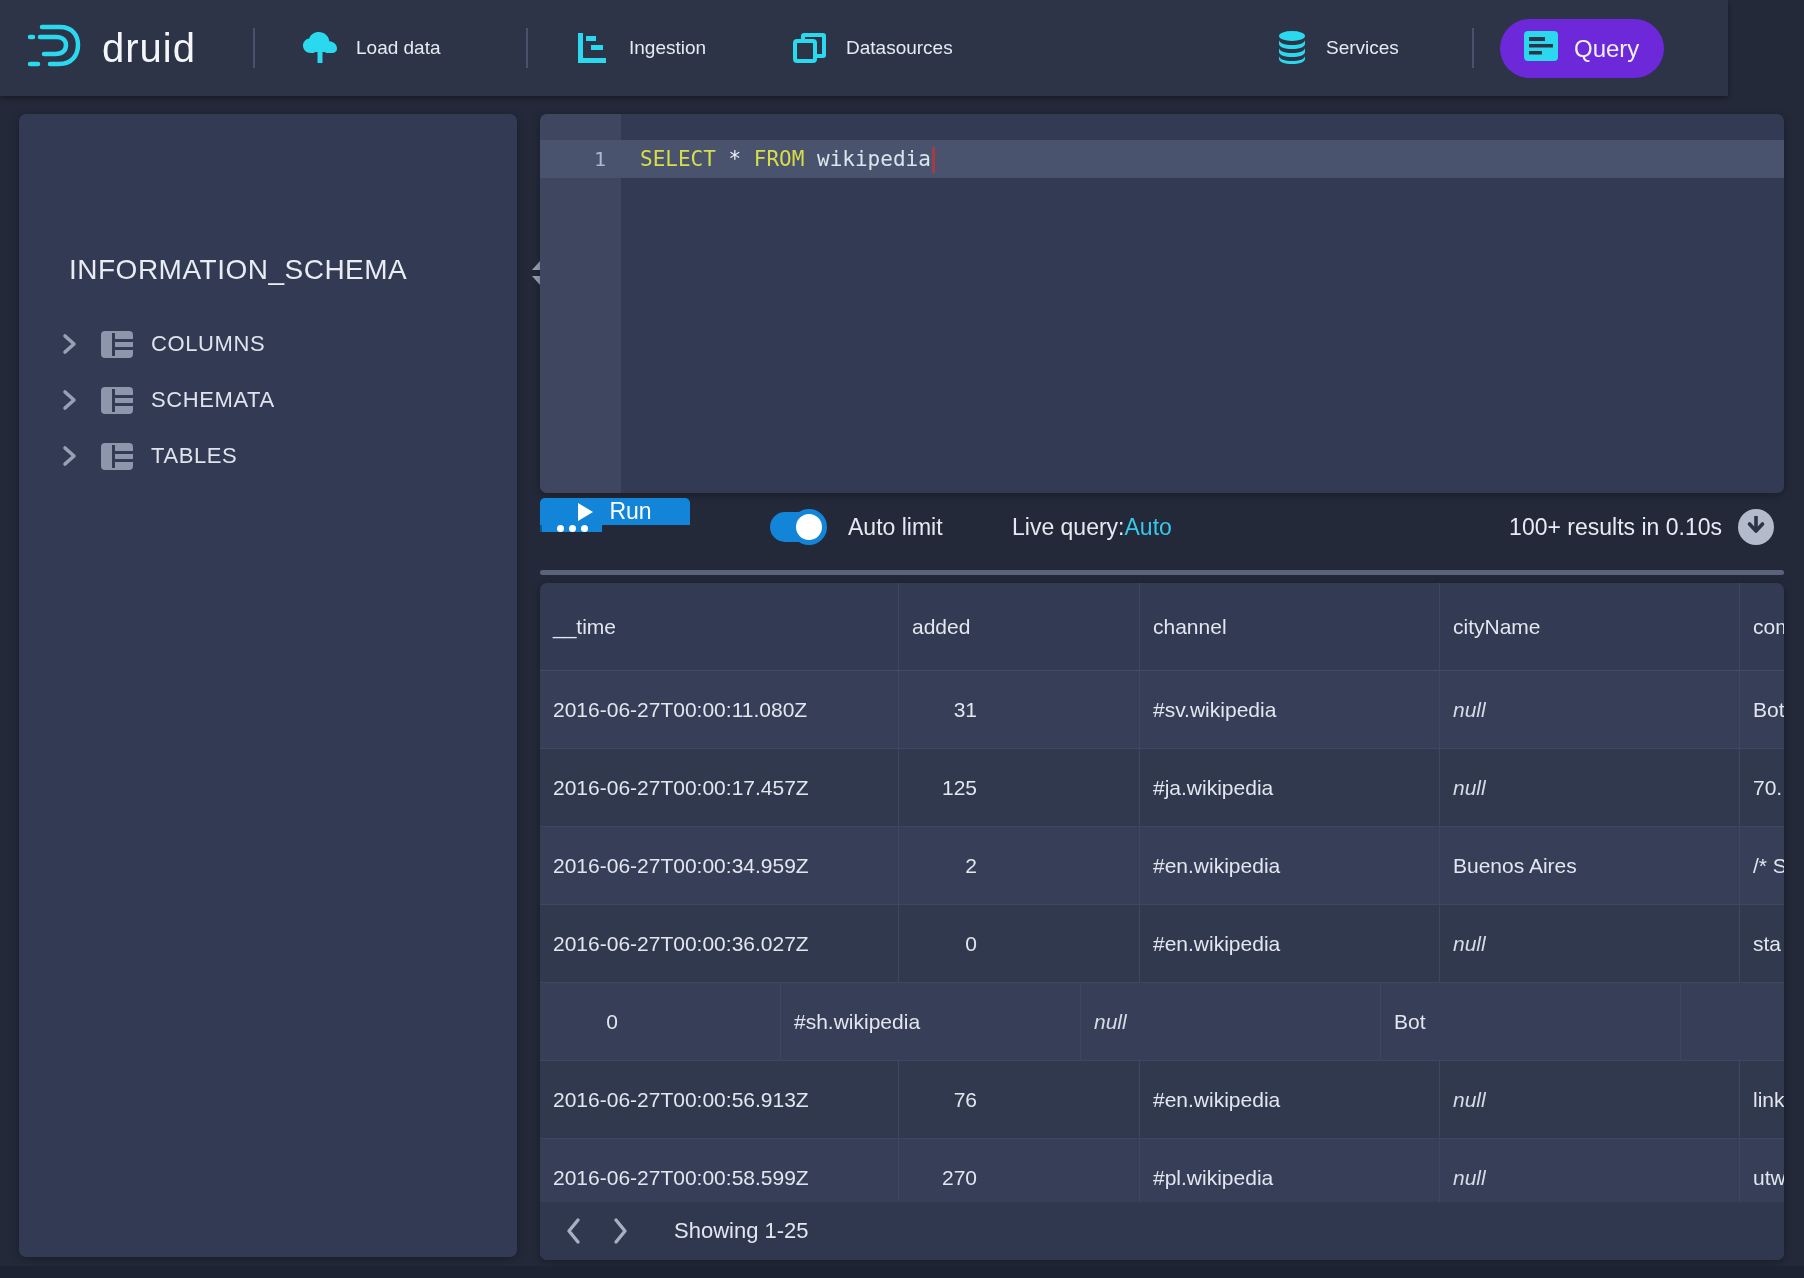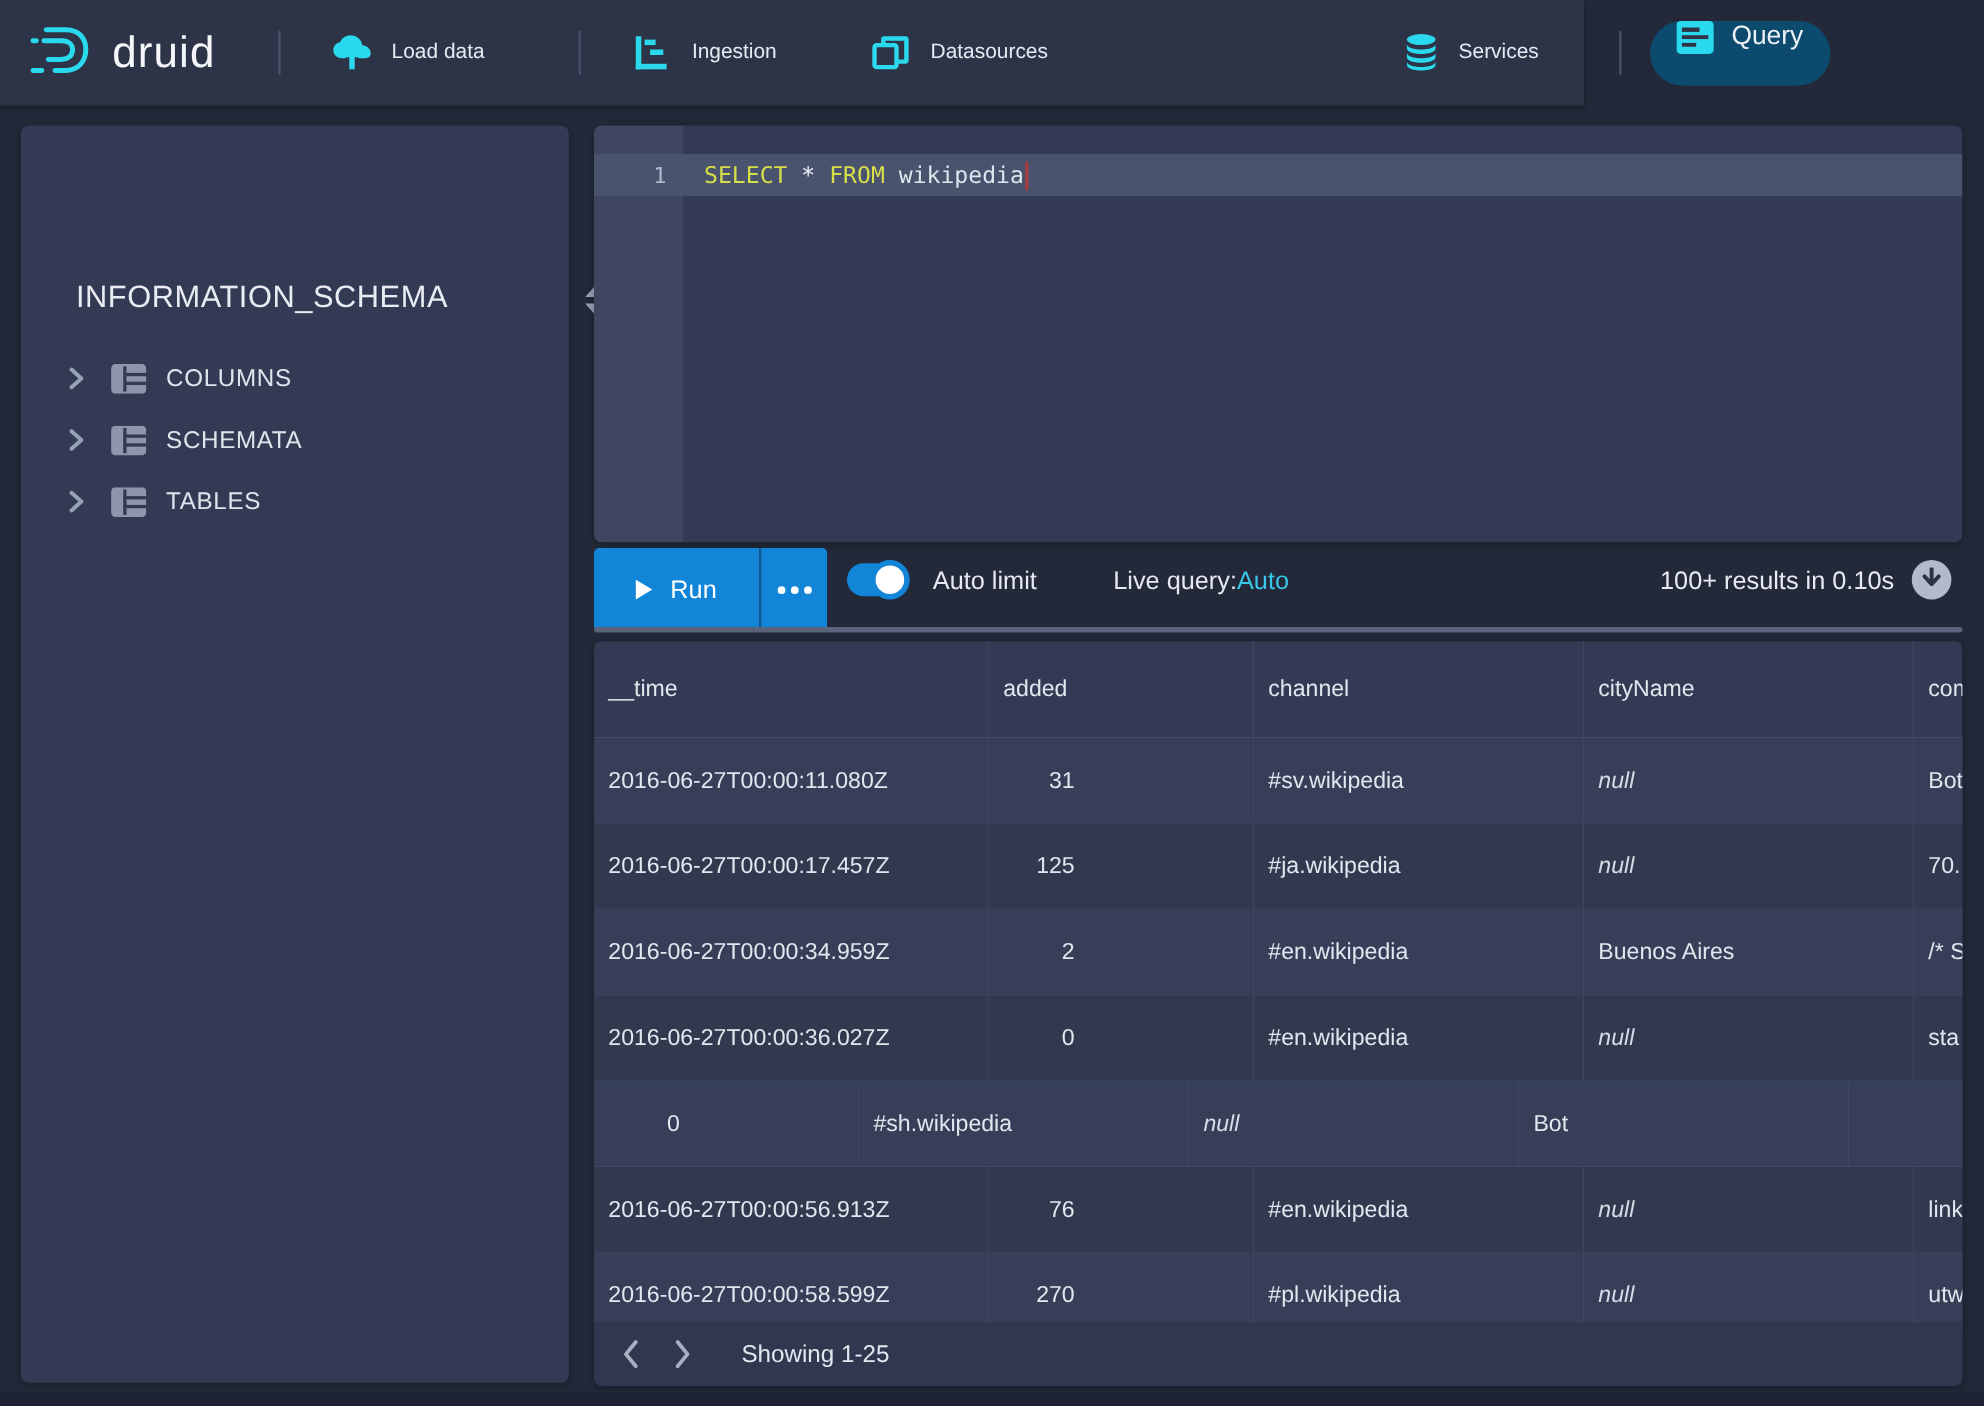--- a/index.html
+++ b/index.html
@@ -6,30 +6,30 @@
   html,body { width:1804px; height:1278px; overflow:hidden; }
   body {
     background:#232939;
     font-family:"Liberation Sans","DejaVu Sans",sans-serif;
     color:#e4e8f1;
     position:relative;
   }
   .abs { position:absolute; }
 
   
-  .navbar { left:0; top:0; width:1440px; height:96px; background:#2d3447;
+  .navbar { left:0; top:0; width:1728px; height:96px; background:#2d3447;
             box-shadow:0 2px 5px rgba(0,0,0,.35); }
   .brand { left:26px; top:22px; height:52px; display:flex; align-items:center; gap:14px; }
   .wordmark { font-size:40px; color:#f4f6fa; letter-spacing:1px; }
   .nav-sep { top:28px; width:2px; height:40px; background:#4a526b; }
   .nav-item { top:0; height:96px; display:flex; align-items:center; gap:18px;
               font-size:19px; color:#e6eaf2; cursor:pointer; }
   .nav-item svg { display:block; }
   .query-pill { left:1500px; top:19px; width:164px; height:59px; border-radius:30px;
-                background:#0c4a6e; display:flex; align-items:flex-start; gap:16px;
+                background:#6d28d9; display:flex; align-items:center; gap:16px;
                 padding-left:24px; font-size:24px; color:#eef1f7; cursor:pointer; }
 
   
   .panel { background:#333b54; border-radius:7px; box-shadow:0 2px 8px rgba(0,0,0,.28); }
 
   
   .sidebar { left:19px; top:114px; width:498px; height:1143px; }
   .schema-header { left:50px; top:140px; width:448px; display:flex; align-items:center; }
   .schema-title { font-size:28px; letter-spacing:.5px; color:#e9ecf3; }
   .sort-icon { position:absolute; left:458px; top:4px; }
@@ -50,22 +50,22 @@
                font-family:"DejaVu Sans Mono","Liberation Mono",monospace; font-size:21px;
                white-space:pre; }
   .tok-keyword { color:#d6de4a; }
   .tok-operator { color:#eef2f6; }
   .tok-identifier { color:#d9e6ec; }
   .caret { display:inline-block; width:3px; height:26px; background:#a33d45;
            vertical-align:middle; margin-left:1px; }
 
   
   .run-bar { left:540px; top:498px; width:1244px; height:58px; }
-  .run-split { position:absolute; left:0; top:0; height:76px; display:flex;
-               border-radius:5px; overflow:hidden; }
+  .run-split { position:absolute; left:0; top:0; height:60px; display:flex;
+               border-radius:5px; overflow:hidden;flex-direction:column; }
   .run-main { width:150px; background:#1285d8; color:#fff; display:flex; align-items:center;
               justify-content:center; gap:16px; font-size:23px; cursor:pointer; }
   .run-more { width:62px; background:#1285d8; border-left:2px solid rgba(8,40,72,.5);
               display:flex; align-items:center; justify-content:center; gap:5px; cursor:pointer; }
   .run-more i { width:7px; height:7px; border-radius:50%; background:#fff; }
   .play-tri { width:0; height:0; border-left:15px solid #fff; border-top:9px solid transparent;
               border-bottom:9px solid transparent; }
   .switch { position:absolute; left:230px; top:14px; width:54px; height:30px; border-radius:16px;
             background:#1285d8; cursor:pointer; }
   .switch .knob { position:absolute; right:-3px; top:-3px; width:36px; height:36px;

